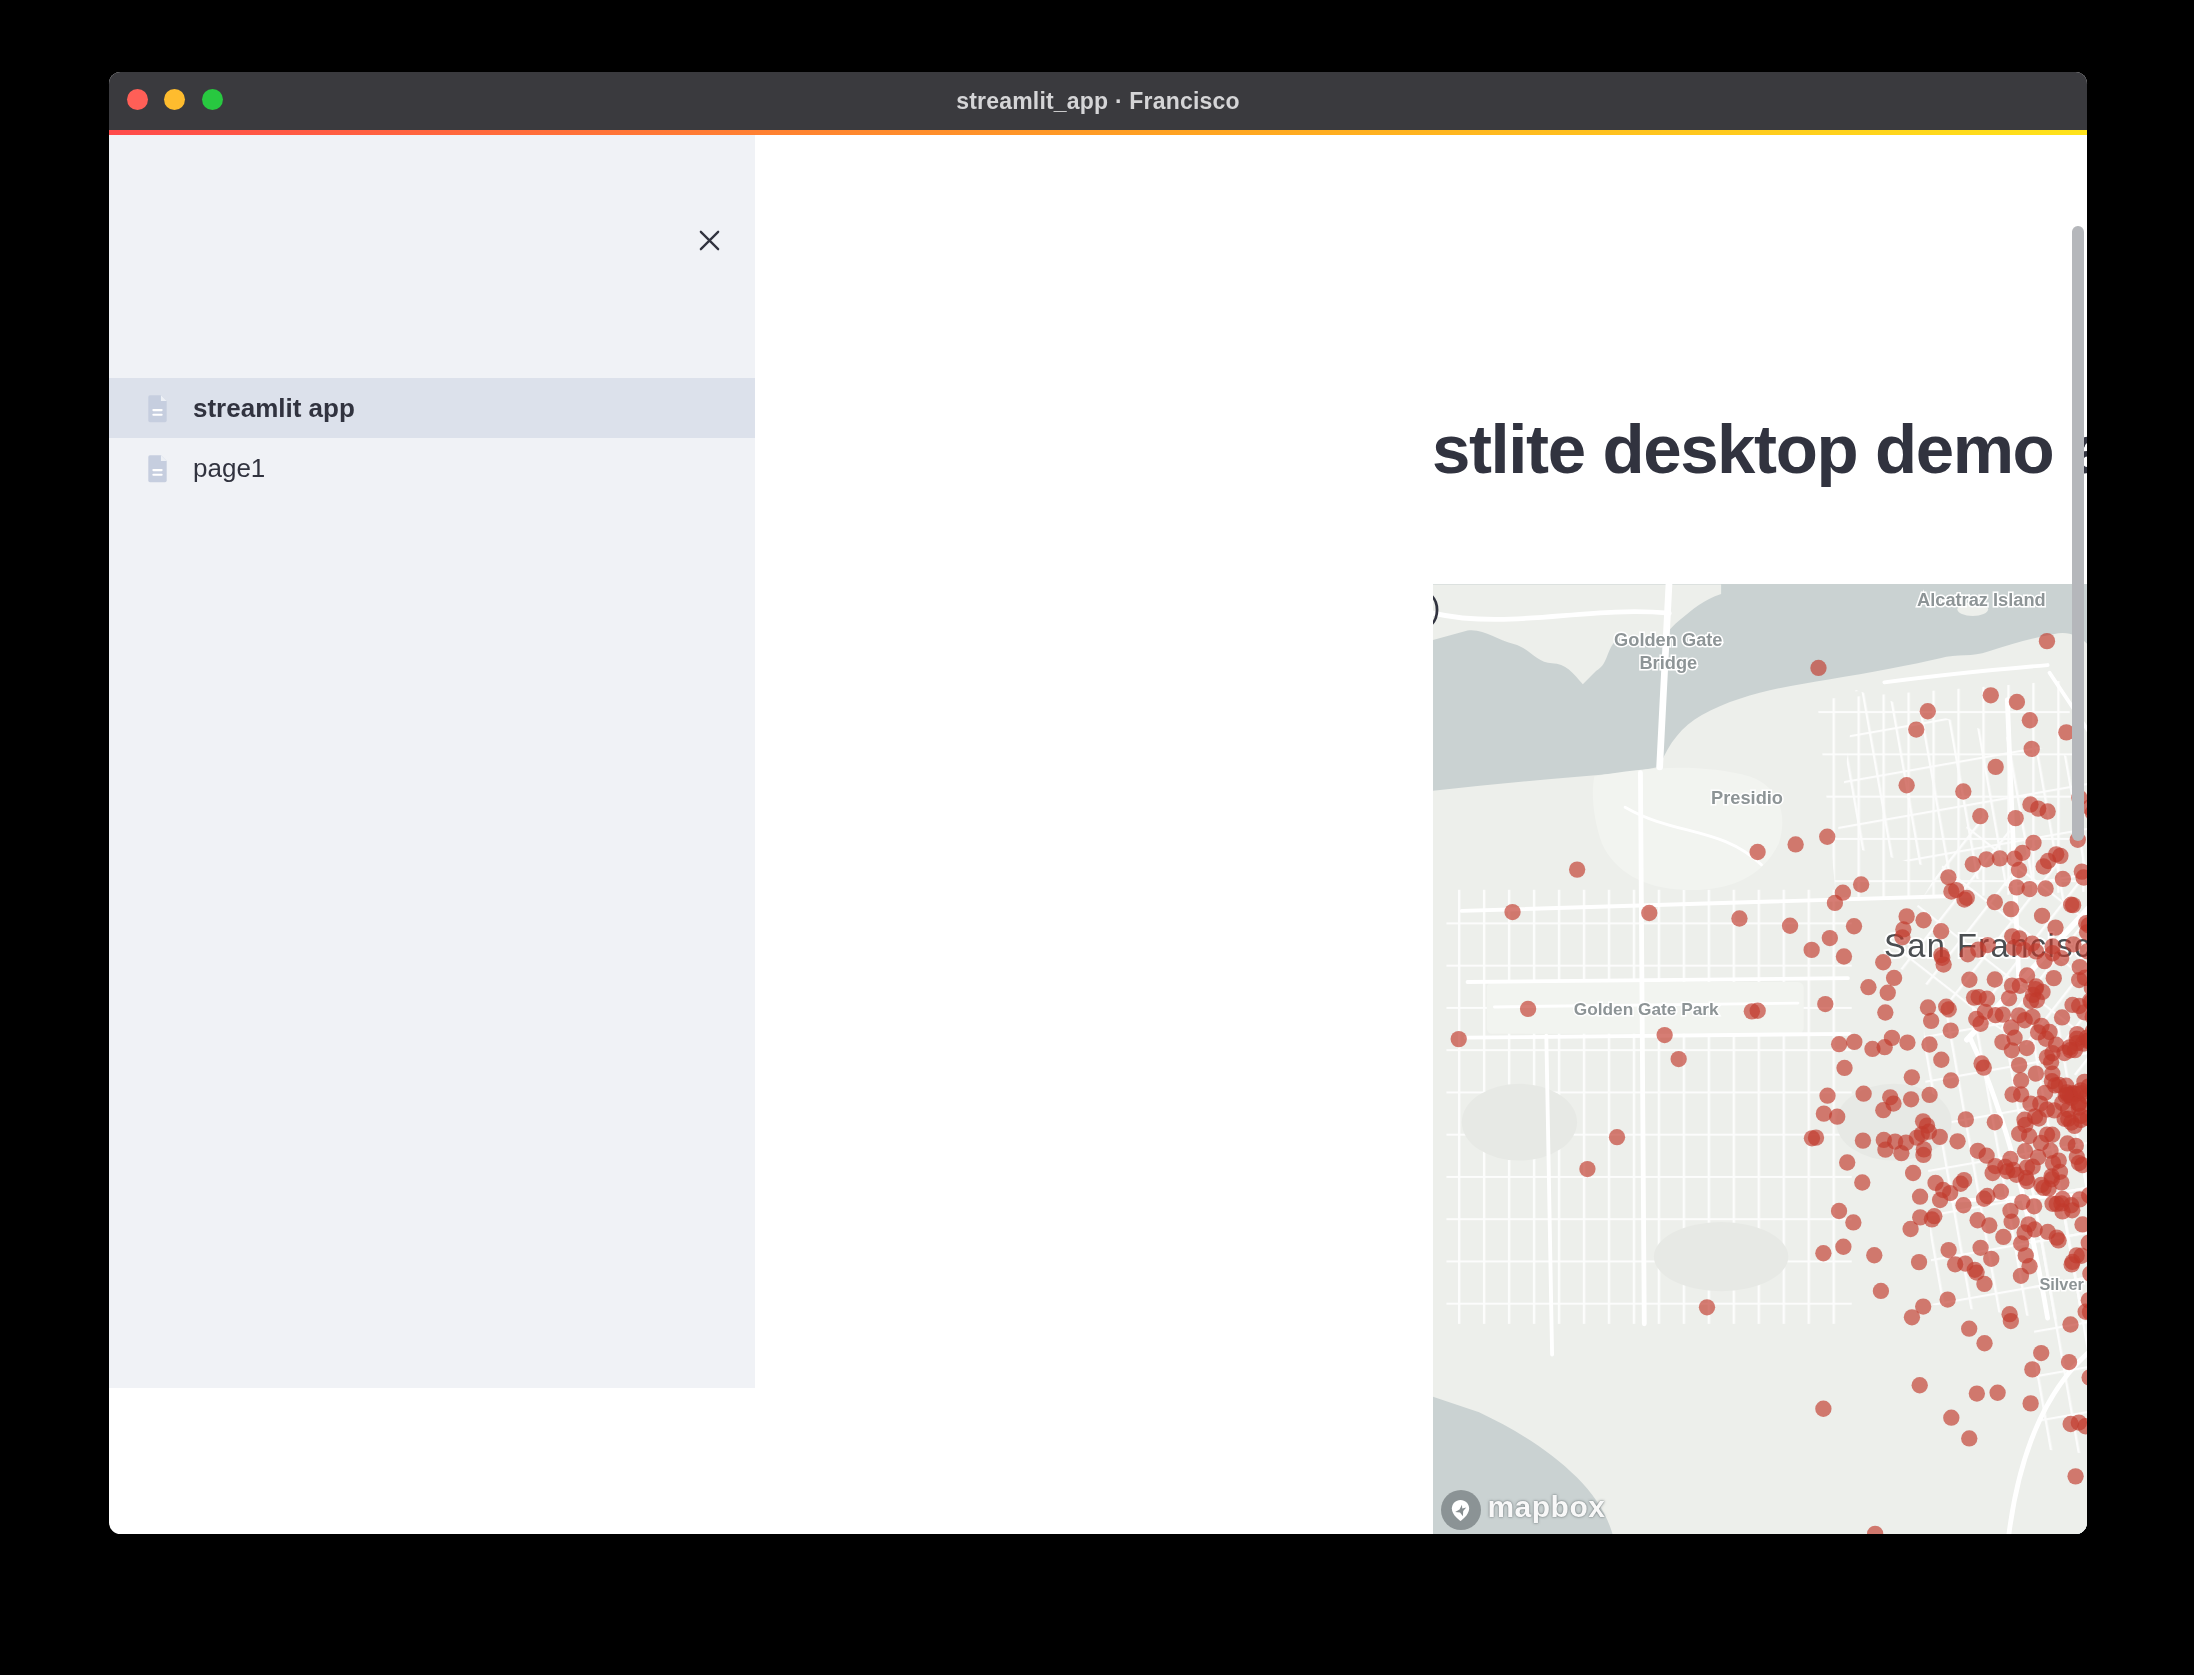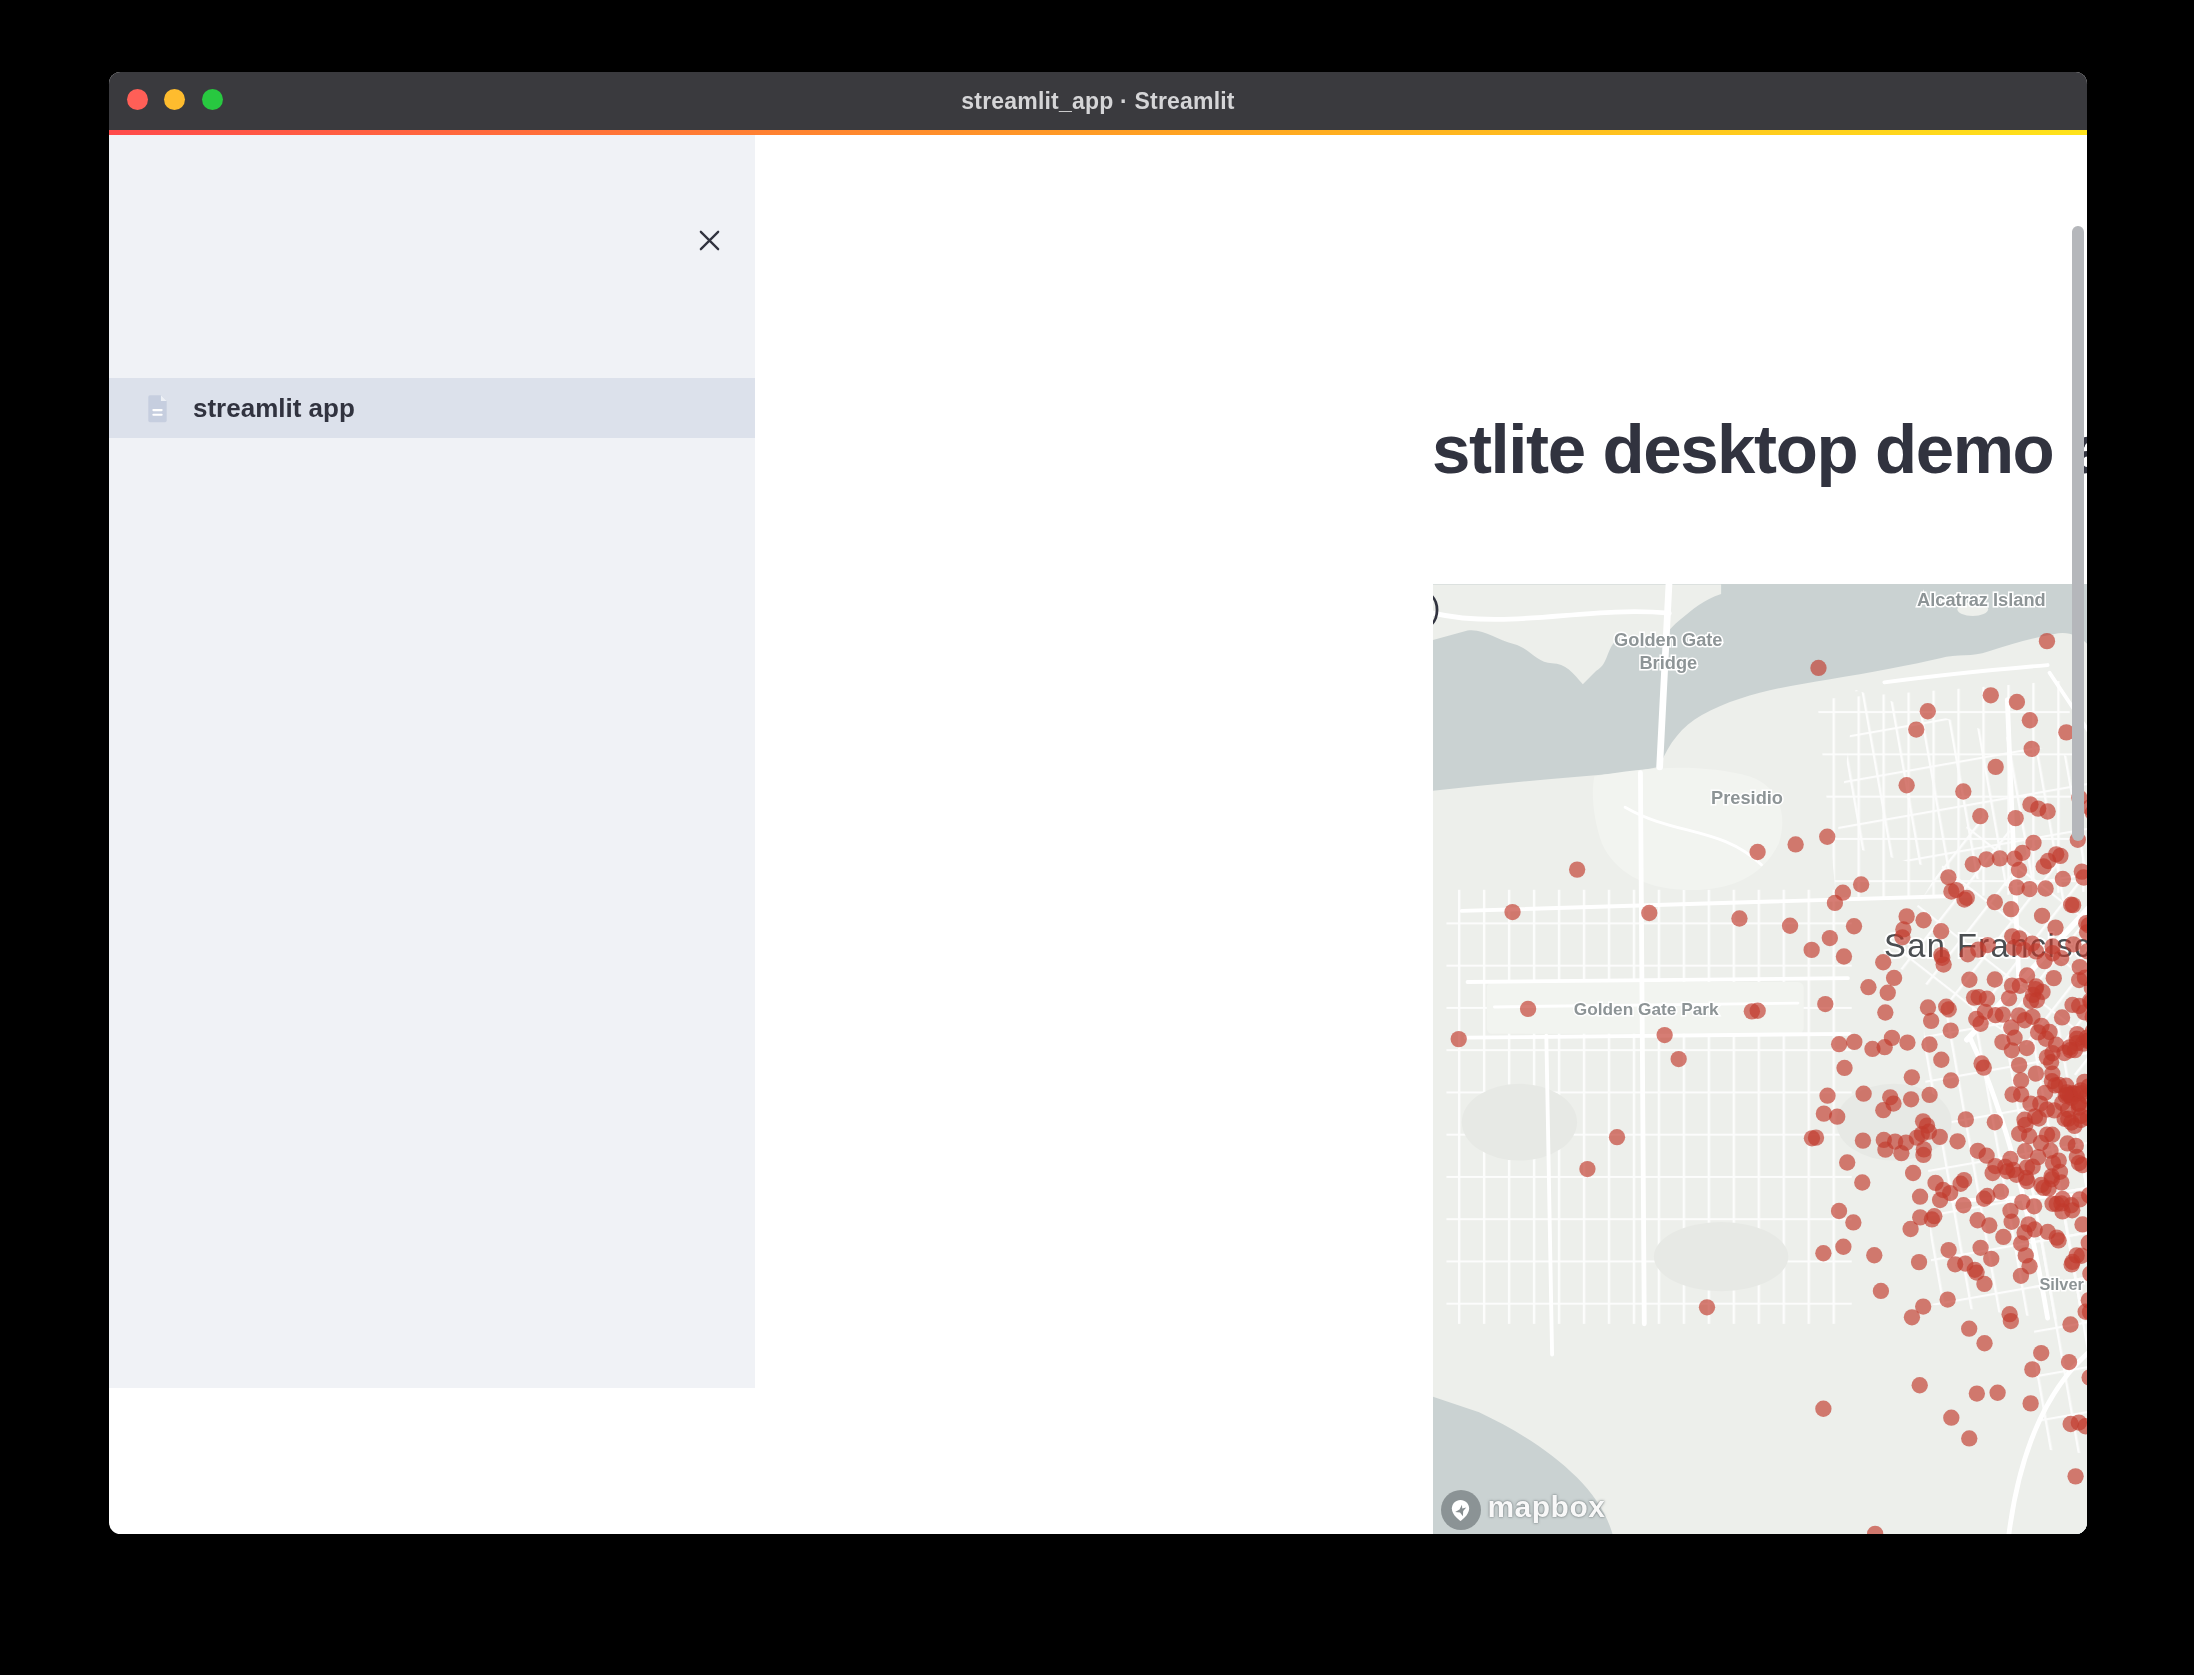--- a/index.html
+++ b/index.html
@@ -66,41 +66,50 @@
 
 <div class="stage">
   <div class="window">
 
     <div class="titlebar">
       <div class="traffic">
           <span class="light" style="background: rgb(255, 95, 87);"></span>
           <span class="light" style="background: rgb(254, 188, 46);"></span>
           <span class="light" style="background: rgb(40, 200, 64);"></span>
         </div>
-      <span class="title">streamlit_app · Streamlit</span>
+      <span class="title">streamlit_app · Francisco</span>
     </div>
     <div class="decoration"></div>
 
     <aside class="sidebar">
       <button class="sidebar-close">
         <span>
           <svg width="25" height="25" viewBox="0 0 26 26">
             <path d="M4 4 L22 22 M22 4 L4 22" stroke="#31333f" stroke-width="2.4" stroke-linecap="round" fill="none"></path>
           </svg>
         </span>
       </button>
       <nav class="sidebar-nav" id="sidebar-nav">
           <div class="nav-row selected">
             <span class="doc"><svg width="23" height="29" viewBox="0 0 20 25">
                 <path d="M3.5 1 H13 L18 6 V23 a1.5 1.5 0 0 1 -1.5 1.5 h-13 A1.5 1.5 0 0 1 2 23 V2.5 A1.5 1.5 0 0 1 3.5 1 Z" fill="#c6cedf"></path>
                 <path d="M13 1 l5 5 h-5 Z" fill="#eef1f6"></path>
                 <rect x="5.5" y="13" width="9" height="1.8" rx="0.9" fill="#ffffff"></rect>
                 <rect x="5.5" y="17" width="9" height="1.8" rx="0.9" fill="#ffffff"></rect>
               </svg></span>
             <span class="lbl">streamlit app</span>
+          </div>
+          <div class="nav-row">
+            <span class="doc"><svg width="23" height="29" viewBox="0 0 20 25">
+                <path d="M3.5 1 H13 L18 6 V23 a1.5 1.5 0 0 1 -1.5 1.5 h-13 A1.5 1.5 0 0 1 2 23 V2.5 A1.5 1.5 0 0 1 3.5 1 Z" fill="#c6cedf"></path>
+                <path d="M13 1 l5 5 h-5 Z" fill="#eef1f6"></path>
+                <rect x="5.5" y="13" width="9" height="1.8" rx="0.9" fill="#ffffff"></rect>
+                <rect x="5.5" y="17" width="9" height="1.8" rx="0.9" fill="#ffffff"></rect>
+              </svg></span>
+            <span class="lbl">page1</span>
           </div>
         </nav>
     </aside>
 
     <main class="main">
 
       <h1 class="heading">stlite desktop demo app</h1>
 
       <div class="map-wrap">
         <svg class="basemap" id="basemap" width="1260" height="964" viewBox="0 0 1312 1003">

